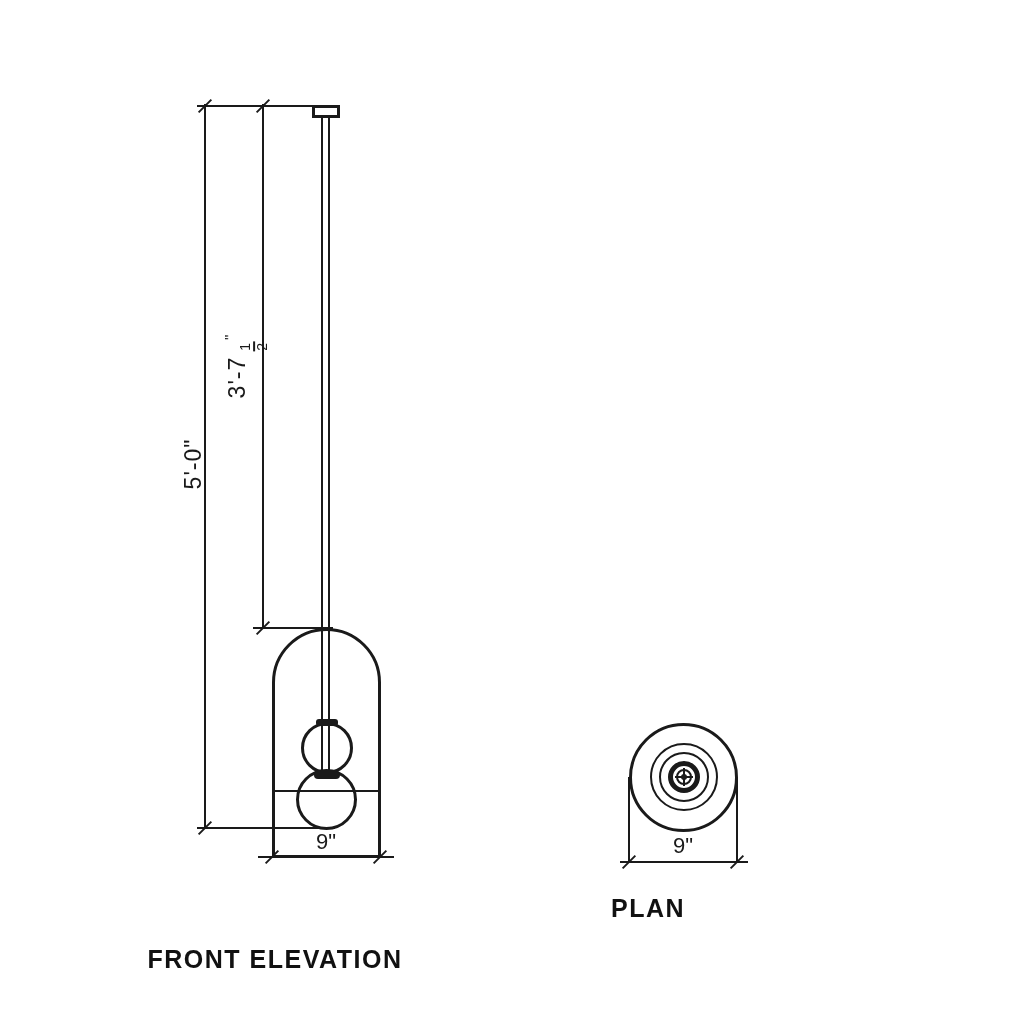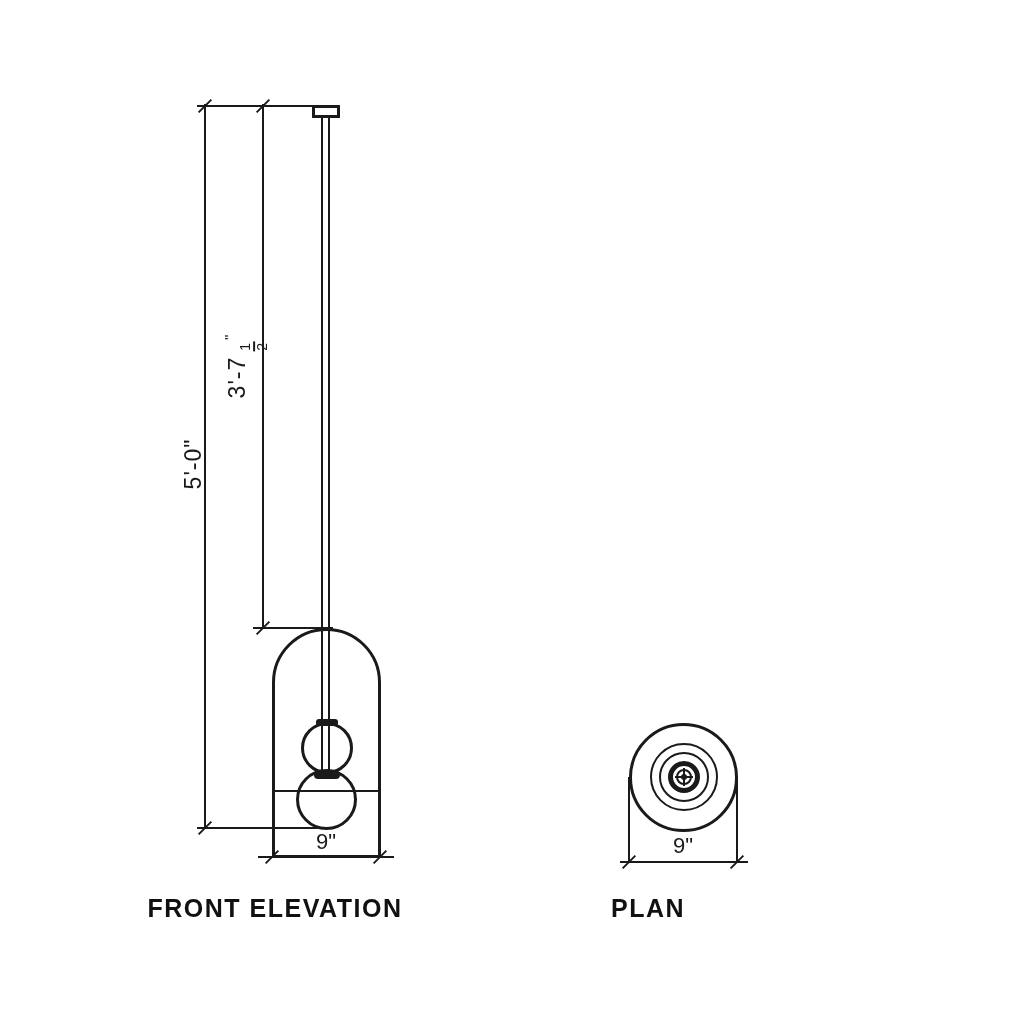--- a/index.html
+++ b/index.html
@@ -63,21 +63,21 @@
     <div class="circ" style="left:296px;top:769px;width:61px;height:61px;"></div>
 
     <div class="fill" style="left:316px;top:719px;width:22px;height:7px;border-radius:3px;"></div>
     <div class="fill" style="left:314px;top:771px;width:26px;height:8px;border-radius:4px;"></div>
 
     <div class="ln" style="left:258px;top:856px;width:136px;height:2px;"></div>
     <div class="tick" style="left:263px;top:856px;"></div>
     <div class="tick" style="left:371px;top:856px;"></div>
     <div class="hdim" style="left:326px;top:842px;">9"</div>
 
-    <div class="caption" style="left:275px;top:908px;">FRONT ELEVATION</div>
+    <div class="caption" style="left:275px;top:959px;">FRONT ELEVATION</div>
   </div>
 
   <div>
 
     <div class="ln" style="left:628px;top:777px;width:2px;height:85px;"></div>
     <div class="ln" style="left:736px;top:777px;width:2px;height:85px;"></div>
 
     <div class="circ" style="left:629px;top:723px;width:109px;height:109px;"></div>
     <div class="circ" style="left:650px;top:743px;width:68px;height:68px;border-width:2px;"></div>
     <div class="circ" style="left:659px;top:752px;width:50px;height:50px;border-width:2px;"></div>

